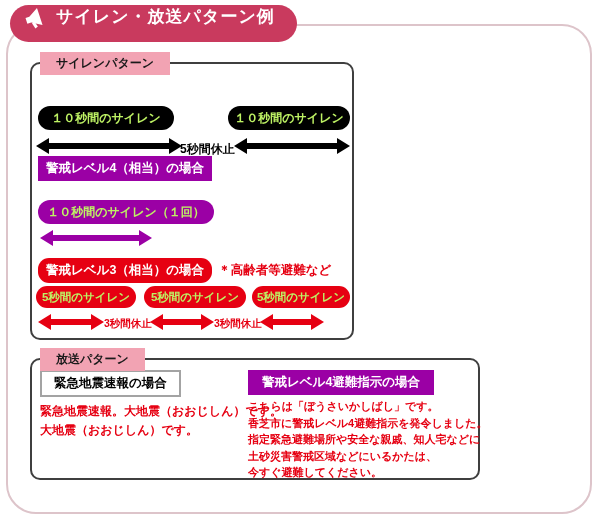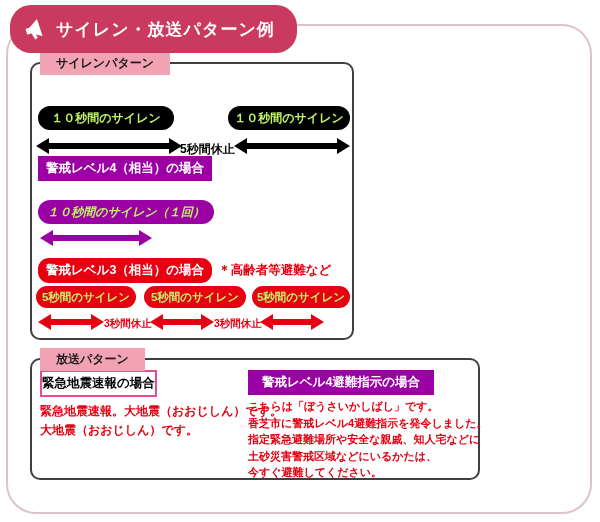--- a/index.html
+++ b/index.html
@@ -5,24 +5,24 @@
   html,body{margin:0;padding:0;}
   body{
     width:600px;height:522px;position:relative;overflow:hidden;
     background:#ffffff;
     font-family:"Liberation Sans","DejaVu Sans",sans-serif;
   }
   .abs{position:absolute;box-sizing:border-box;}
 
   
   .badge{
-    left:10px;top:5px;height:48px;z-index:3;
+    left:10px;top:5px;height:37px;z-index:3;
     background:var(--badge,#c93a5e);
     border-radius:21px;
-    display:flex;align-items:center;gap:8px;
+    display:flex;align-items:flex-start;gap:8px;
     padding:0 22px 0 12px;
   }
   .badge-title{color:#fff;font-weight:bold;font-size:17px;letter-spacing:1px;white-space:nowrap;}
   .badge-icon{width:26px;height:26px;display:flex;align-items:center;justify-content:center;}
 
   
   .frame{
     left:6px;top:24px;width:586px;height:490px;z-index:0;
     border:2px solid #ddc4ca;border-radius:30px;background:#fff;
   }
@@ -60,21 +60,21 @@
   .dbl-arrow .shaft{position:absolute;left:9px;right:9px;top:5px;height:6px;background:currentColor;}
   .dbl-arrow .head-left{position:absolute;left:0;top:0;width:0;height:0;
     border-top:8px solid transparent;border-bottom:8px solid transparent;border-right:13px solid;}
   .dbl-arrow .head-right{position:absolute;right:0;top:0;width:0;height:0;
     border-top:8px solid transparent;border-bottom:8px solid transparent;border-left:13px solid;}
 
   .pause{font-weight:bold;font-size:12px;text-align:center;white-space:nowrap;}
   .pause.red{color:var(--red,#e60012);font-size:10.5px;}
 
   
-  .eq-heading{border:2px solid #ec4899;background:#fff;color:#000;font-weight:bold;font-size:12.5px;padding:3px 0;white-space:nowrap;}
+  .eq-heading{border:2px solid #a3a3a3;background:#fff;color:#000;font-weight:bold;font-size:12.5px;padding:3px 12px;white-space:nowrap;}
   .ev-heading{background:var(--purple,#9b00a5);color:#fff;font-weight:bold;font-size:12.5px;padding:4px 14px;white-space:nowrap;}
   .red-lines{color:var(--red,#e60012);font-weight:bold;font-size:11px;line-height:1.5;white-space:nowrap;}
   .red-lines.big{font-size:12px;line-height:1.6;}
 </style>
 </head>
 <body>
 
 <div class="abs badge">
   <span class="badge-icon">
     <svg width="24" height="24" viewBox="0 0 24 24">
@@ -103,21 +103,21 @@
   <div class="abs pause" style="left:148px;top:77px;width:54px;color:#000;">5秒間休止</div>
   <div class="abs dbl-arrow" style="left:202px;top:74px;width:116px;color:#000;">
     <span class="shaft"></span>
       <span class="head-left"></span>
       <span class="head-right"></span>
   </div>
 
   <div class="abs row" style="left:6px;top:92px;">
     <span class="lvl-heading bg-purple">警戒レベル4（相当）の場合</span>
   </div>
-  <div class="abs pill bg-purple" style="left:6px;top:136px;width:176px;font-style:italic;">１０秒間のサイレン（１回）</div>
+  <div class="abs pill bg-purple" style="left:6px;top:136px;width:176px;">１０秒間のサイレン（１回）</div>
   <div class="abs dbl-arrow" style="left:8px;top:166px;width:112px;color:var(--purple,#9b00a5);">
     <span class="shaft"></span>
       <span class="head-left"></span>
       <span class="head-right"></span>
   </div>
 
   <div class="abs row" style="left:6px;top:194px;">
     <span class="lvl-heading bg-red">警戒レベル3（相当）の場合</span>
     <span class="note">＊高齢者等避難など</span>
   </div>

